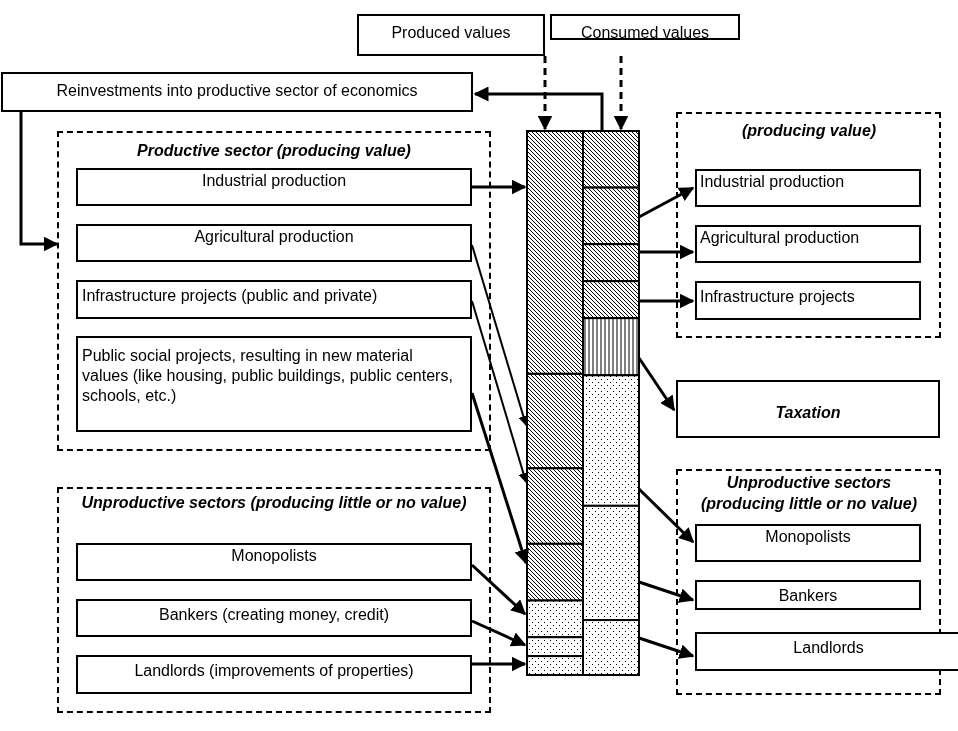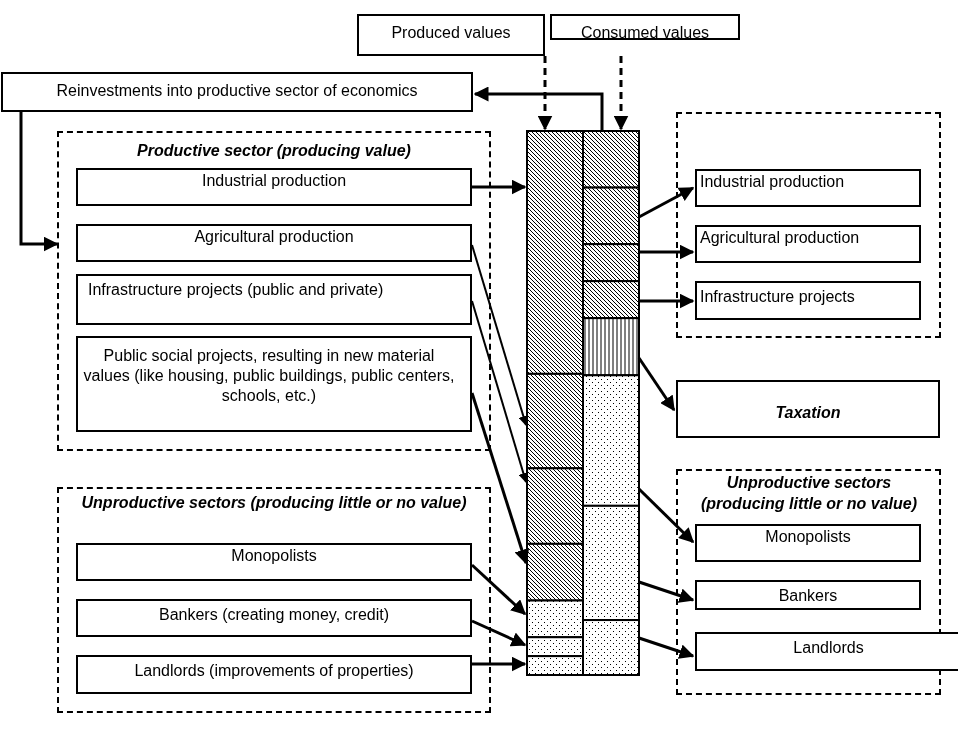--- a/index.html
+++ b/index.html
@@ -88,41 +88,42 @@
 </div>
 
 <div class="group" style="left:57px;top:131px;width:434px;height:320px;"></div>
 <div class="group-title" style="left:60px;top:140px;width:428px;">Productive sector (producing value)</div>
 <div class="box center" style="left:76px;top:168px;width:396px;height:38px;">
   <span class="txt" style="padding-top:1px">Industrial production</span>
 </div>
 <div class="box center" style="left:76px;top:224px;width:396px;height:38px;">
   <span class="txt" style="padding-top:1px">Agricultural production</span>
 </div>
-<div class="box" style="left:76px;top:274px;width:396px;height:51px;padding-left:6px;">
+<div class="box" style="left:76px;top:280px;width:396px;height:39px;">
   <span class="txt" style="padding-top:4px">Infrastructure projects (public and private)</span>
 </div>
-<div class="box" style="left:76px;top:336px;width:396px;height:96px;text-align:center;">
+<div class="box" style="left:76px;top:336px;width:396px;height:96px;">
   <span class="txt" style="padding-top:8px;padding-right:14px">Public social projects, resulting in new material values (like housing, public buildings, public centers, schools, etc.)</span>
 </div>
 
 <div class="group" style="left:57px;top:487px;width:434px;height:226px;"></div>
 <div class="group-title" style="left:64px;top:492px;width:420px;">Unproductive sectors (producing little or no value)</div>
 <div class="box center" style="left:76px;top:543px;width:396px;height:38px;">
   <span class="txt" style="padding-top:1px">Monopolists</span>
 </div>
 <div class="box center" style="left:76px;top:599px;width:396px;height:38px;">
   <span class="txt" style="padding-top:4px">Bankers (creating money, credit)</span>
 </div>
 <div class="box center" style="left:76px;top:655px;width:396px;height:39px;">
   <span class="txt" style="padding-top:4px">Landlords (improvements of properties)</span>
 </div>
 
 <div class="group" style="left:676px;top:112px;width:265px;height:226px;"></div>
 <div class="group-title" style="left:680px;top:120px;width:258px;">
+  <div>(producing value)</div>
 </div>
 <div class="box" style="left:695px;top:169px;width:226px;height:38px;">
   <span class="txt" style="padding-top:1px;padding-left:3px">Industrial production</span>
 </div>
 <div class="box" style="left:695px;top:225px;width:226px;height:38px;">
   <span class="txt" style="padding-top:1px;padding-left:3px">Agricultural production</span>
 </div>
 <div class="box" style="left:695px;top:281px;width:226px;height:39px;">
   <span class="txt" style="padding-top:4px;padding-left:3px">Infrastructure projects</span>
 </div>

